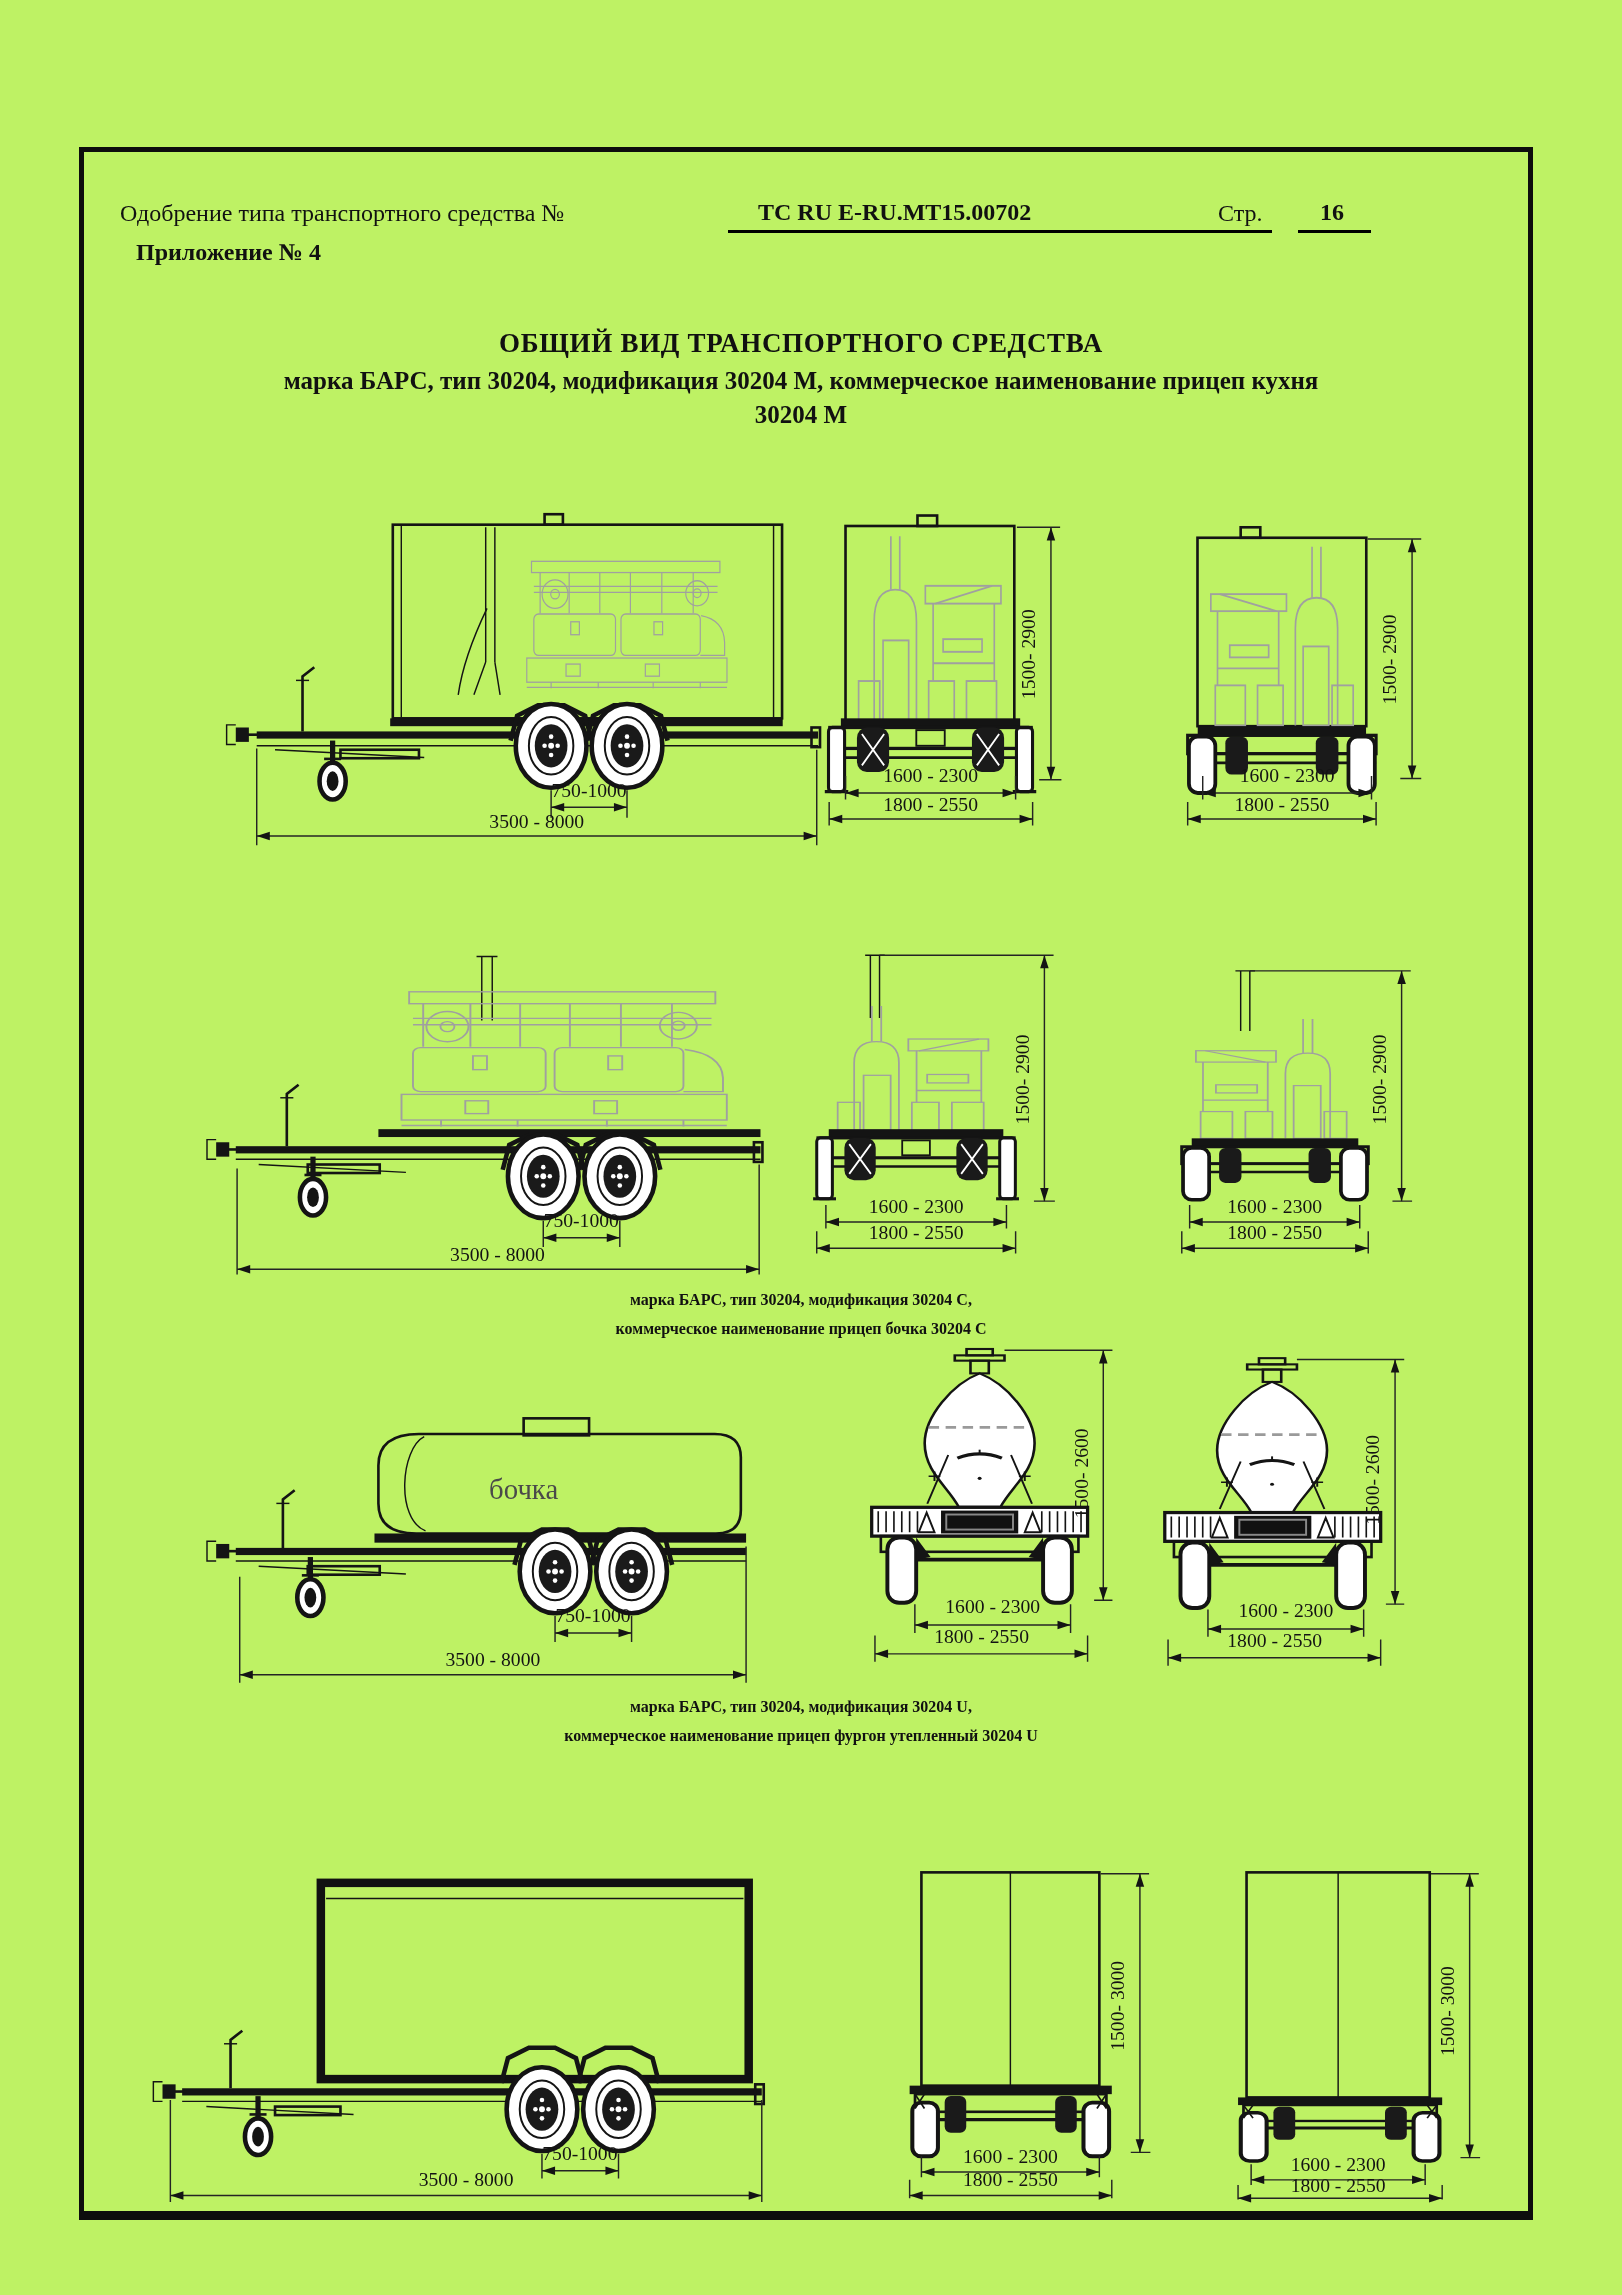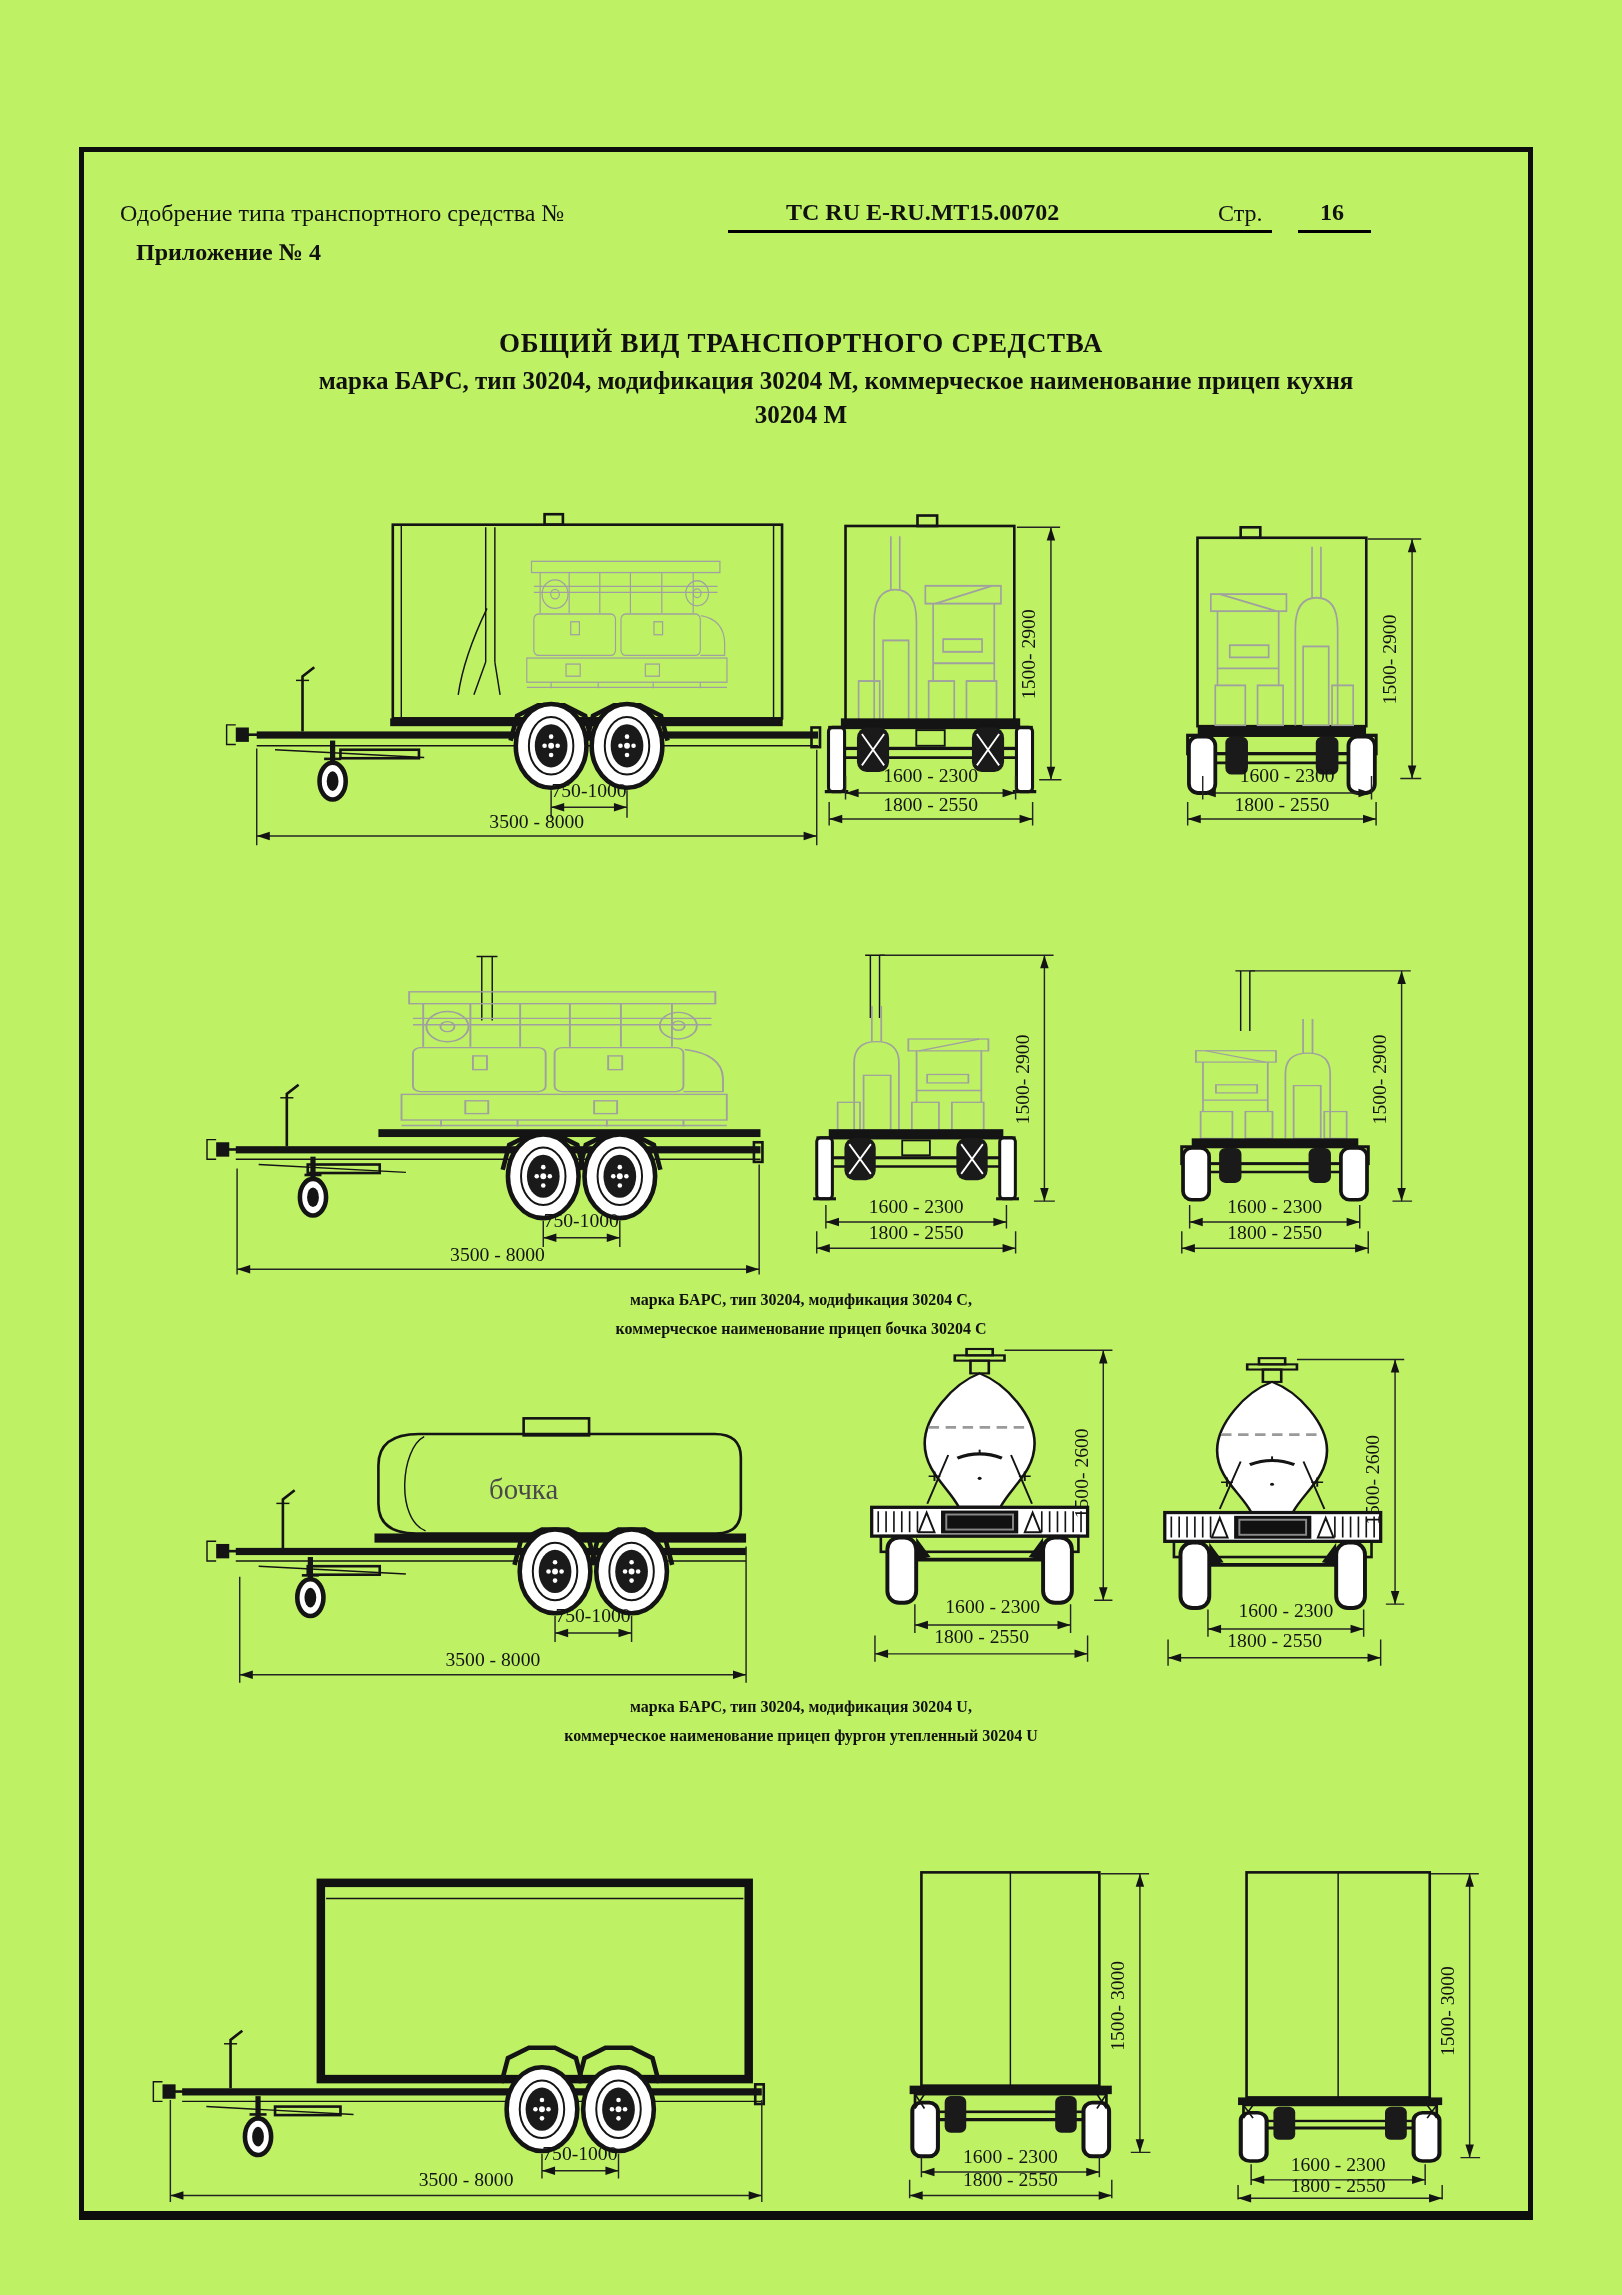--- a/index.html
+++ b/index.html
@@ -23,29 +23,29 @@
   .dt{font-family:"Liberation Serif",serif;font-size:30px;fill:#131313;text-anchor:middle;}
   .bl{font-family:"Liberation Serif",serif;font-size:44px;fill:#4a4a4a;text-anchor:middle;}
 </style>
 </head>
 <body>
 
 <div class="sheet">
   <div class="pborder"></div>
 
   <div class="txt hdr" style="left:120px;top:200px;">Одобрение типа транспортного средства №</div>
-  <div class="txt hdr b" style="left:758px;top:199px;margin-left:28px;">ТС RU E-RU.MT15.00702</div>
+  <div class="txt hdr b" style="left:758px;top:199px;">ТС RU E-RU.MT15.00702</div>
   <div class="uline" style="left:728px;top:230px;width:544px;"></div>
   <div class="txt hdr" style="left:1218px;top:200px;">Стр.</div>
   <div class="txt hdr b" style="left:1320px;top:199px;">16</div>
   <div class="uline" style="left:1298px;top:230px;width:73px;"></div>
   <div class="txt hdr b" style="left:136px;top:239px;">Приложение № 4</div>
 
   <div class="ctr title1" style="top:310px;">ОБЩИЙ ВИД ТРАНСПОРТНОГО СРЕДСТВА</div>
-  <div class="ctr title2" style="top:349px;padding-left:35px;">марка БАРС, тип 30204, модификация 30204 М, коммерческое наименование прицеп кухня</div>
+  <div class="ctr title2" style="top:349px;">марка БАРС, тип 30204, модификация 30204 М, коммерческое наименование прицеп кухня</div>
   <div class="ctr title2" style="top:383px;">30204 М</div>
 
   <div class="ctr cap" style="top:1273px;">марка БАРС, тип 30204, модификация 30204 С,</div>
   <div class="ctr cap" style="top:1302px;">коммерческое наименование прицеп бочка 30204 С</div>
   <div class="ctr cap" style="top:1680px;">марка БАРС, тип 30204, модификация 30204 U,</div>
   <div class="ctr cap" style="top:1709px;">коммерческое наименование прицеп фургон утепленный 30204 U</div>
 
   <svg class="art" width="1623" height="2295" viewBox="0 0 2480 3508">
     <defs>
       <g id="wheelS">

